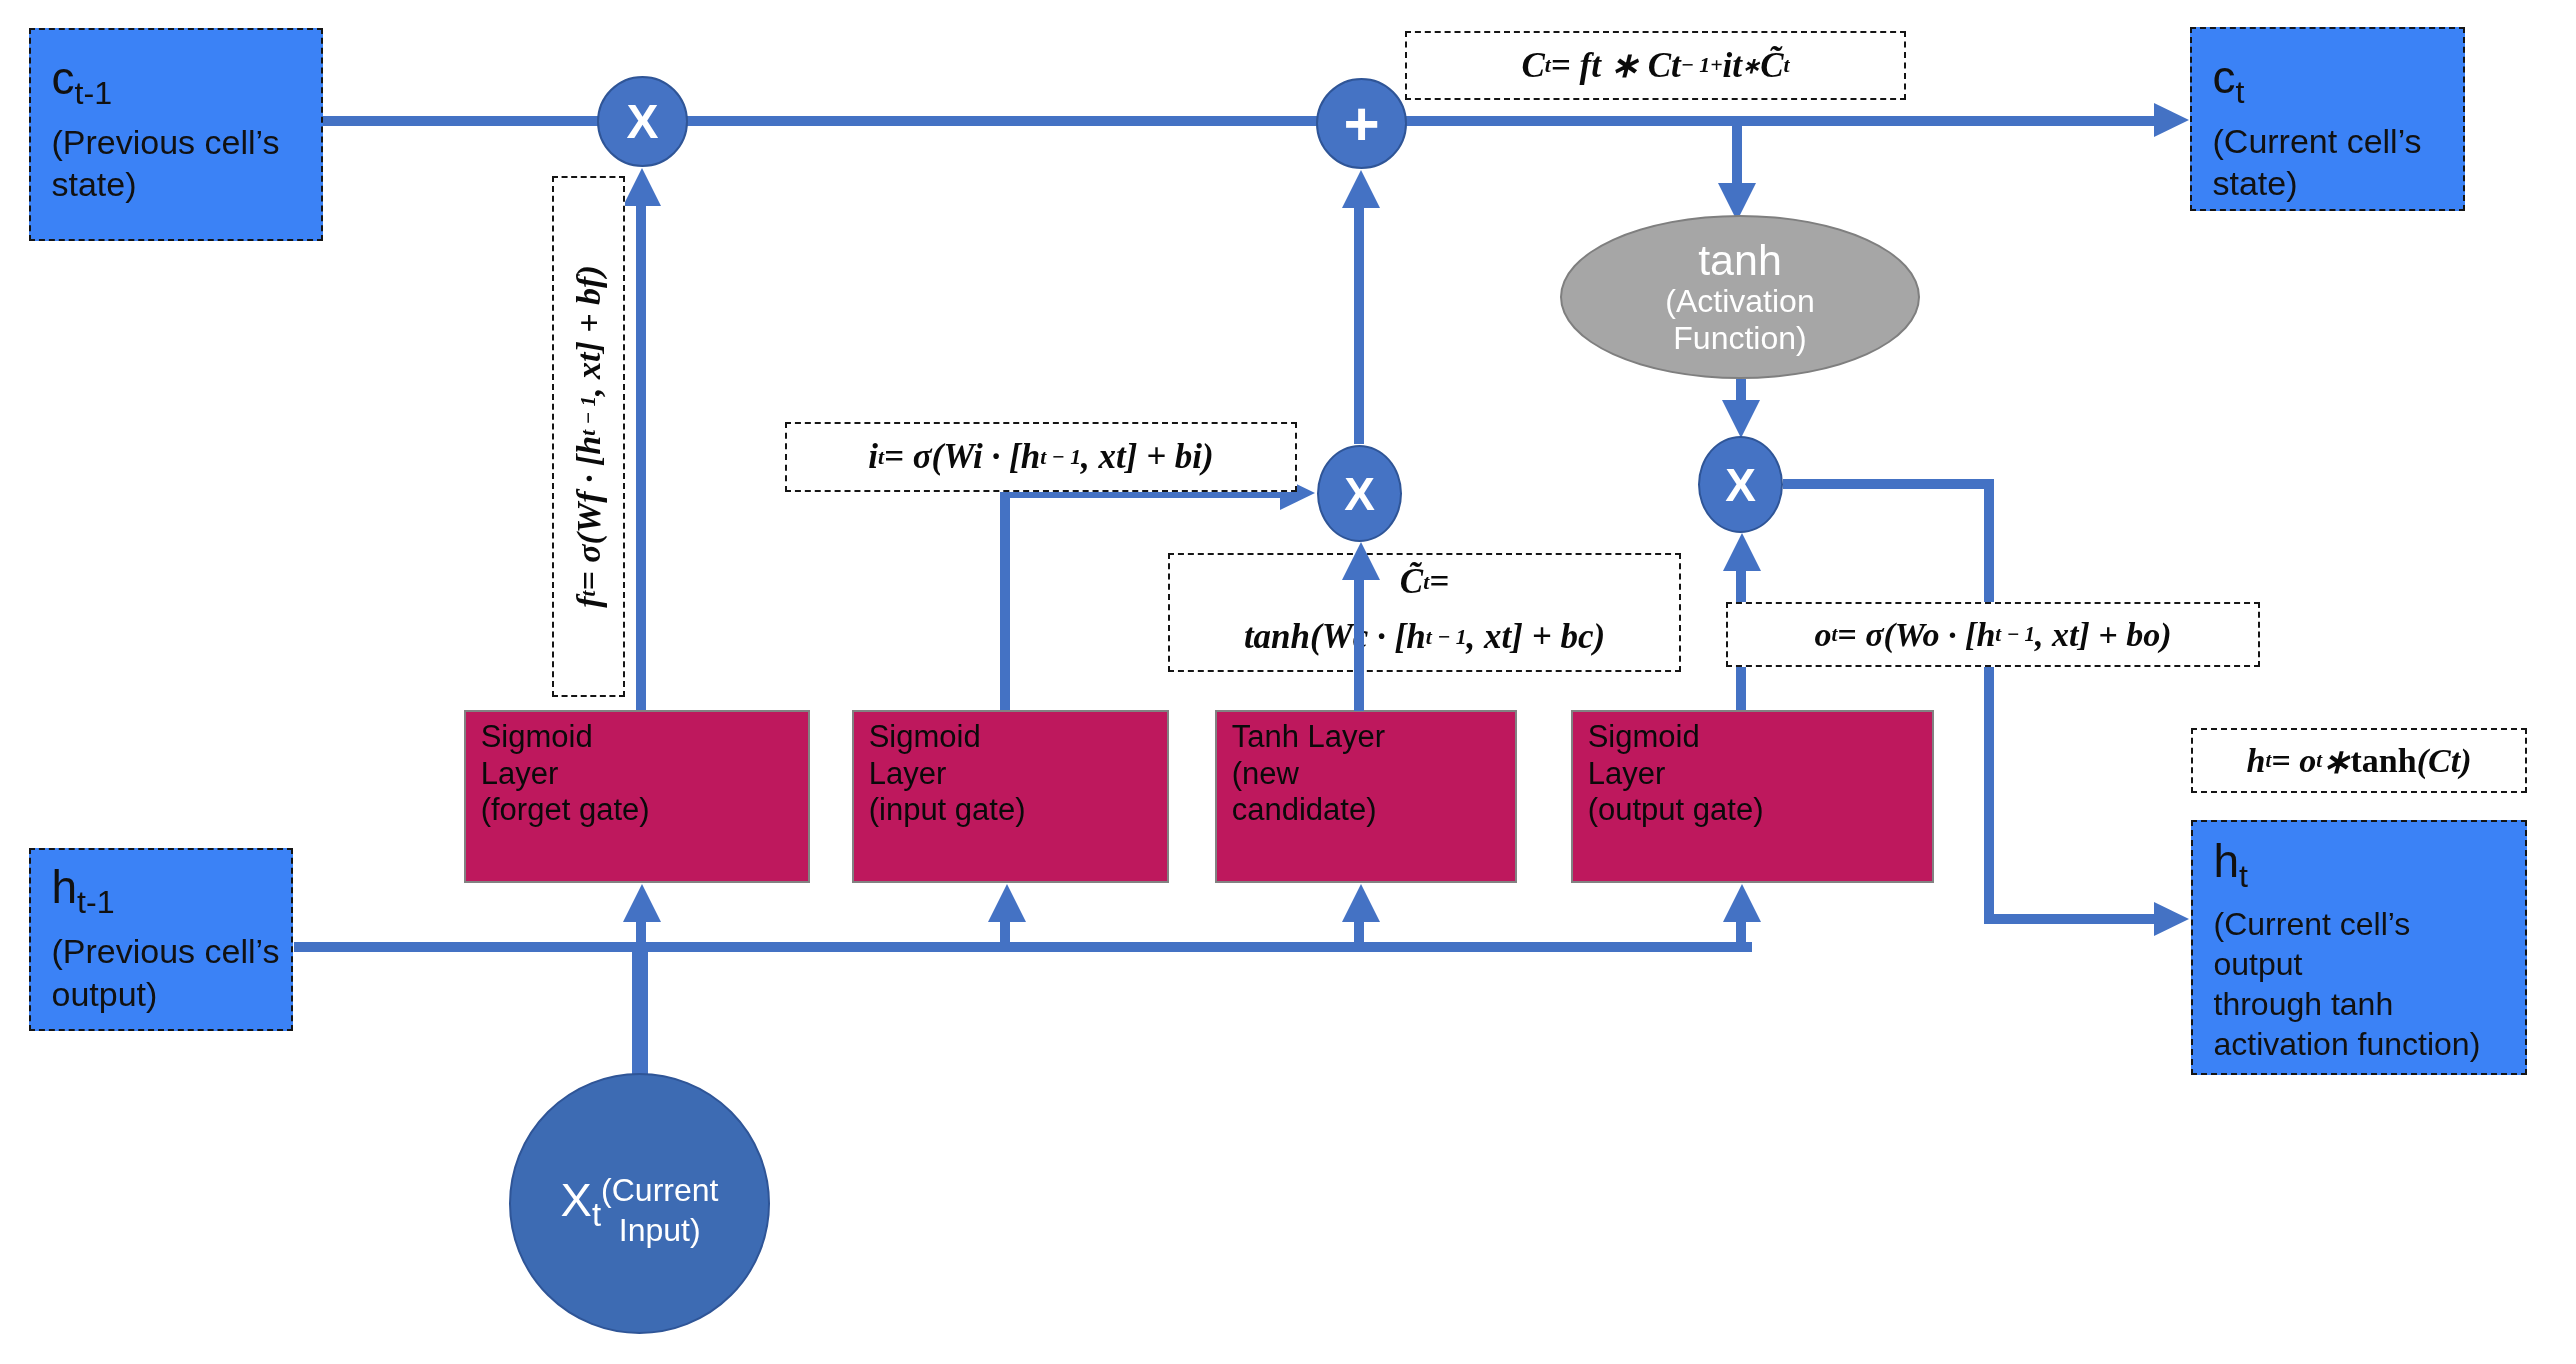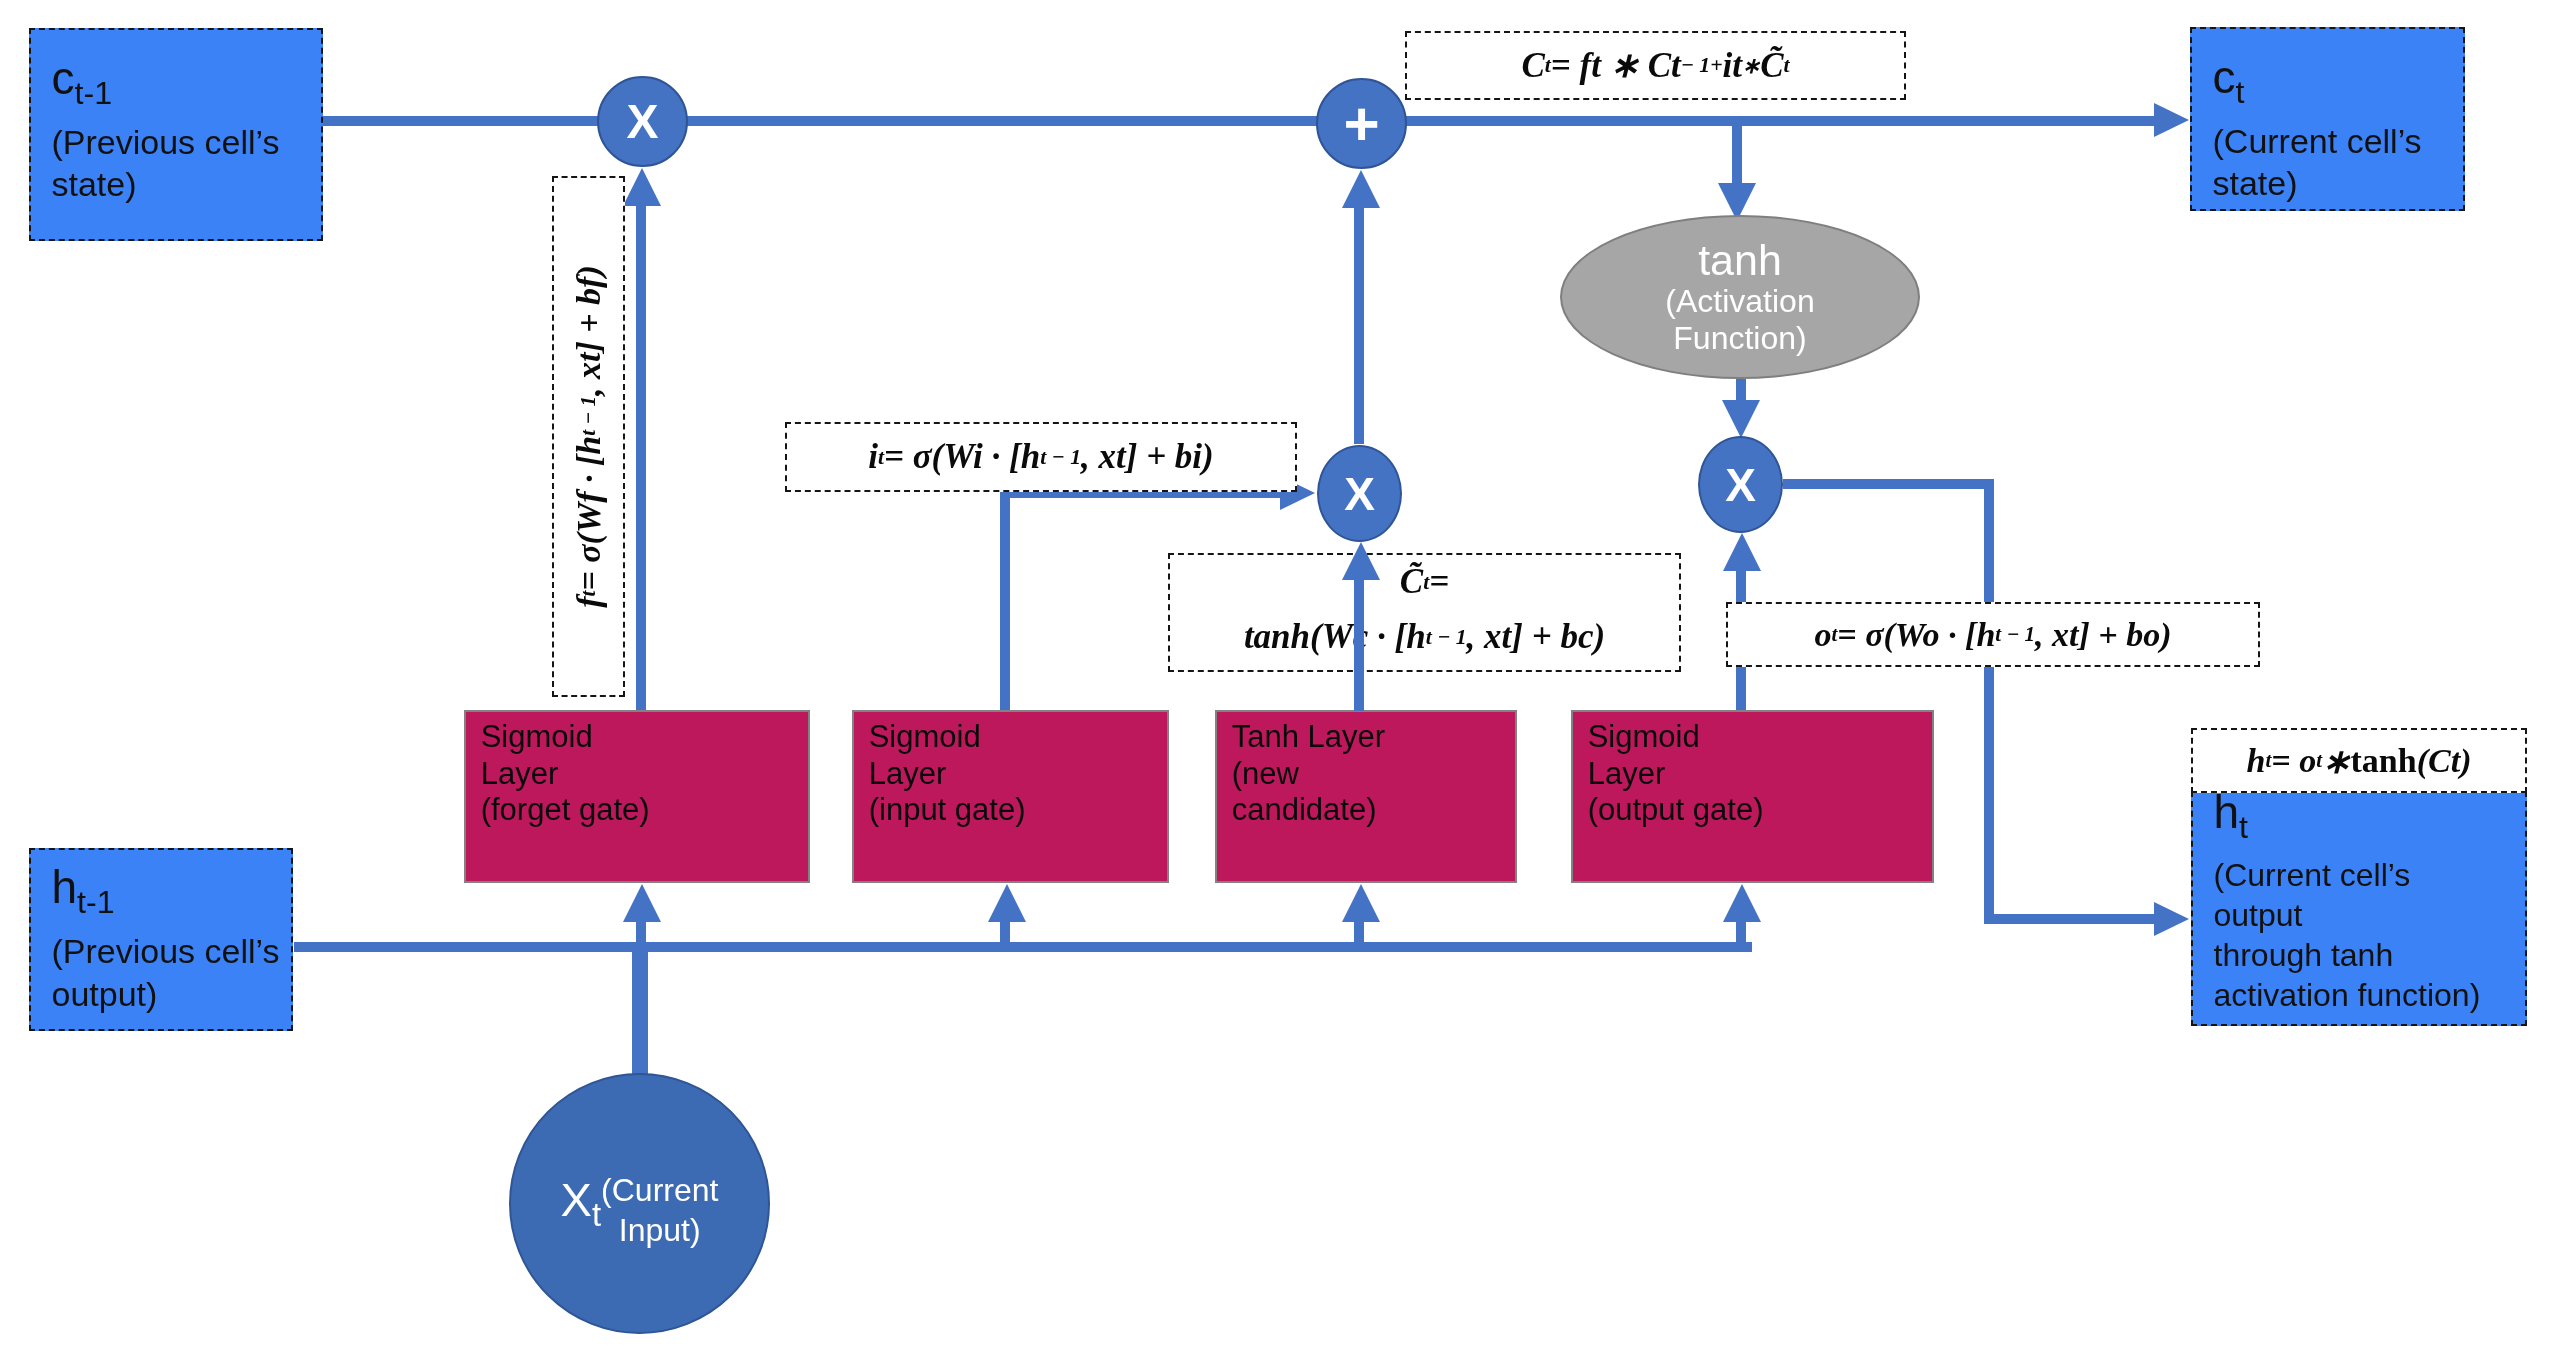--- a/index.html
+++ b/index.html
@@ -127,21 +127,21 @@
     <div class="nodedesc">(Current cell’s
 state)</div>
   </div>
 
   <div class="dashed infobox" style="left:29px;top:848px;width:264px;height:183px;padding-top:10.3px;">
     <div class="nodelabel">h<sub>t-1</sub></div>
     <div class="nodedesc">(Previous cell’s
 output)</div>
   </div>
 
-  <div class="dashed infobox" style="left:2191px;top:771px;width:336px;height:255px;padding-top:11.7px;z-index:1;">
+  <div class="dashed infobox" style="left:2191px;top:820px;width:336px;height:255px;padding-top:11.7px;z-index:1;">
     <div class="nodelabel">h<sub>t</sub></div>
     <div class="nodedesc" style="font-size:32px;">(Current cell’s
 output
 through tanh
 activation function)</div>
   </div>
 
   <div class="dashed formula whitebg rot" style="left:552px;top:697px;width:521px;height:73px;font-size:34px;">f<sub>t</sub> = σ(Wf · [h<sub>t − 1</sub>, xt] + bf)</div>
 
   <div class="dashed formula whitebg" style="left:785px;top:422px;width:512px;height:70px;">i<sub>t</sub> =  σ(Wi · [h<sub>t − 1</sub>, xt] + bi)</div>

